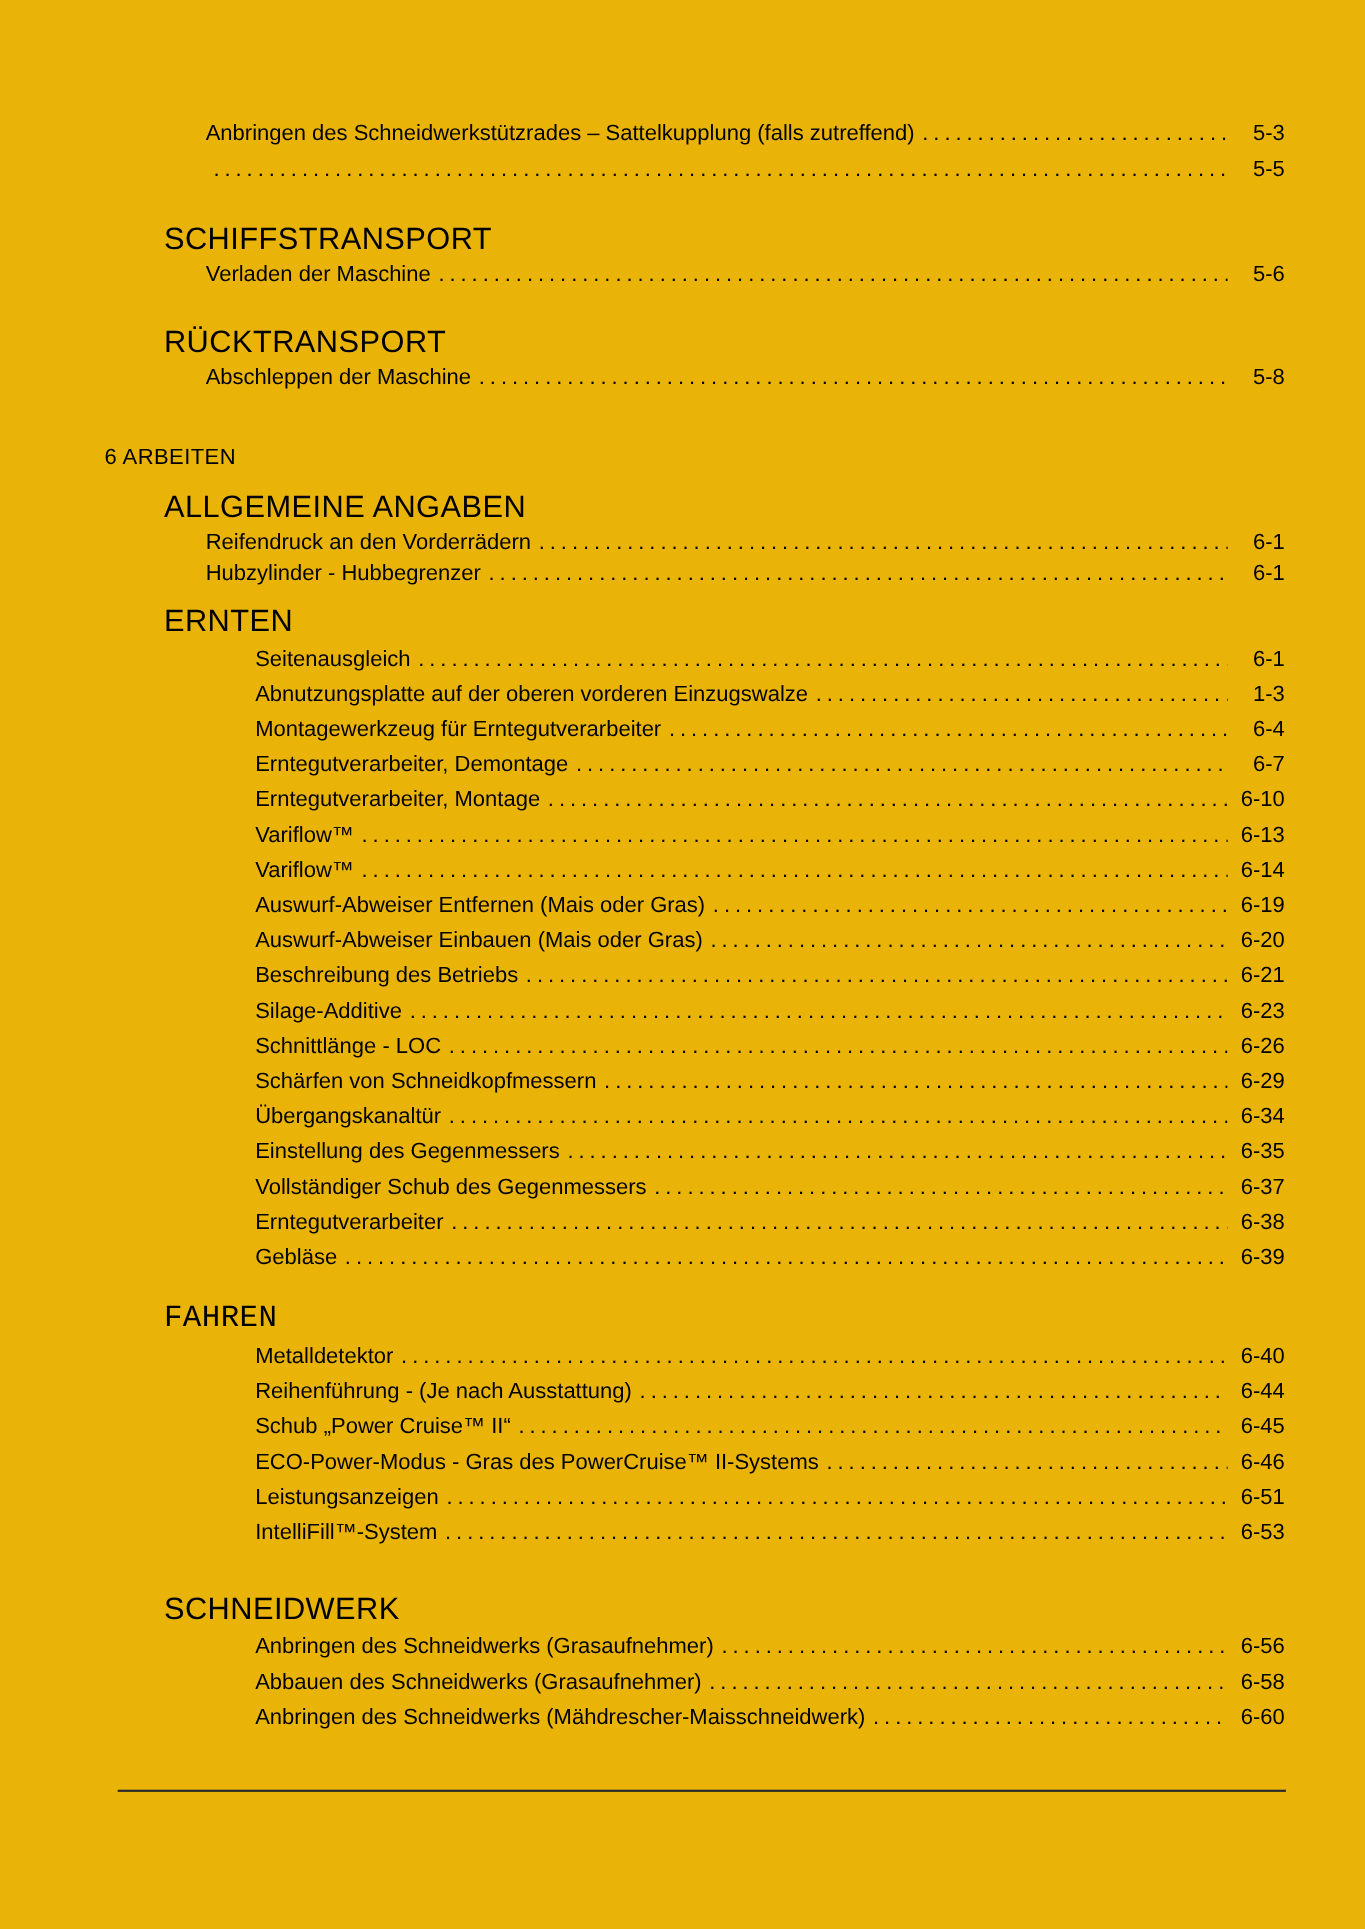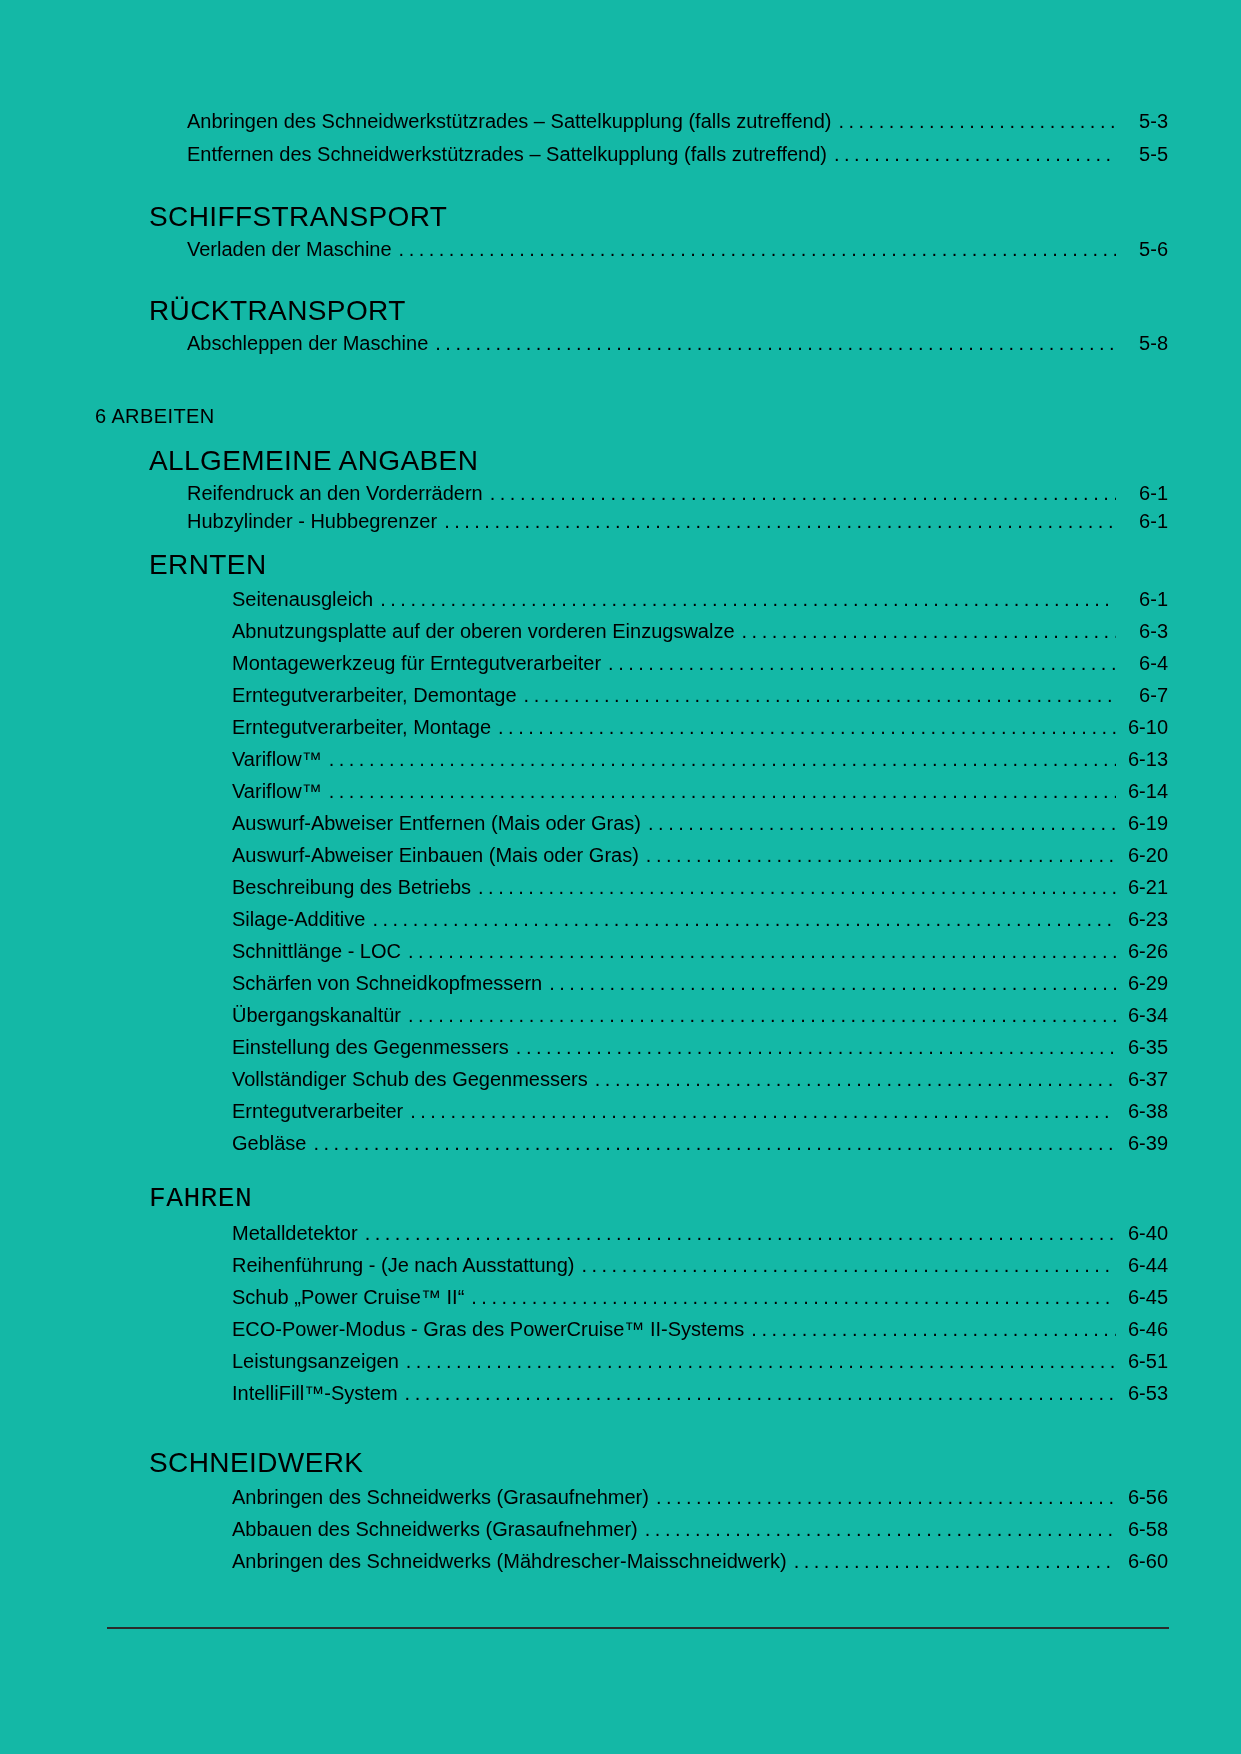--- a/index.html
+++ b/index.html
@@ -1,18 +1,18 @@
 <!DOCTYPE html>
 <html lang="de"><head>
 <meta charset="utf-8">
 <style>
   html,body { margin:0; padding:0; background:#e8e8e8; }
   .page {
     width:1241px; height:1754px;
-    background:#14b8a6; color:#000000;
+    background:#eab308; color:#000000;
     font-family:"Liberation Sans","DejaVu Sans",sans-serif;
     box-sizing:border-box;
     padding:105px 73px 0 95px;
     overflow:hidden;
     margin:0 auto;
     position:relative;
   }
   h1,h2 { font-weight:normal; margin:0; padding:0; }
   .chap { font-size:20px; line-height:38px; letter-spacing:0.4px; }
   .sec  { font-size:28px; line-height:36px; letter-spacing:0.4px; margin-left:54px; }
@@ -60,21 +60,20 @@
 
 <div class="page">
 
   <div class="rows sp33">
     <div class="entry l1">
       <span class="lbl">Anbringen des Schneidwerkstützrades – Sattelkupplung (falls zutreffend)</span>
       <span class="dots"></span>
       <span class="pg">5-3</span>
     </div>
     <div class="entry l1">
-      <span class="lbl">Entfernen des Schneidwerkstützrades – Sattelkupplung (falls zutreffend)</span>
       <span class="dots"></span>
       <span class="pg">5-5</span>
     </div>
   </div>
 
   <section>
     <h2 class="sec mt28">SCHIFFSTRANSPORT</h2>
     <div class="rows sp28">
       <div class="entry l1">
         <span class="lbl">Verladen der Maschine</span>
@@ -117,21 +116,21 @@
     <h2 class="sec mt12">ERNTEN</h2>
     <div class="rows sp32">
       <div class="entry l2">
         <span class="lbl">Seitenausgleich</span>
         <span class="dots"></span>
         <span class="pg">6-1</span>
       </div>
       <div class="entry l2">
         <span class="lbl">Abnutzungsplatte auf der oberen vorderen Einzugswalze</span>
         <span class="dots"></span>
-        <span class="pg">6-3</span>
+        <span class="pg">1-3</span>
       </div>
       <div class="entry l2">
         <span class="lbl">Montagewerkzeug für Erntegutverarbeiter</span>
         <span class="dots"></span>
         <span class="pg">6-4</span>
       </div>
       <div class="entry l2">
         <span class="lbl">Erntegutverarbeiter, Demontage</span>
         <span class="dots"></span>
         <span class="pg">6-7</span>

